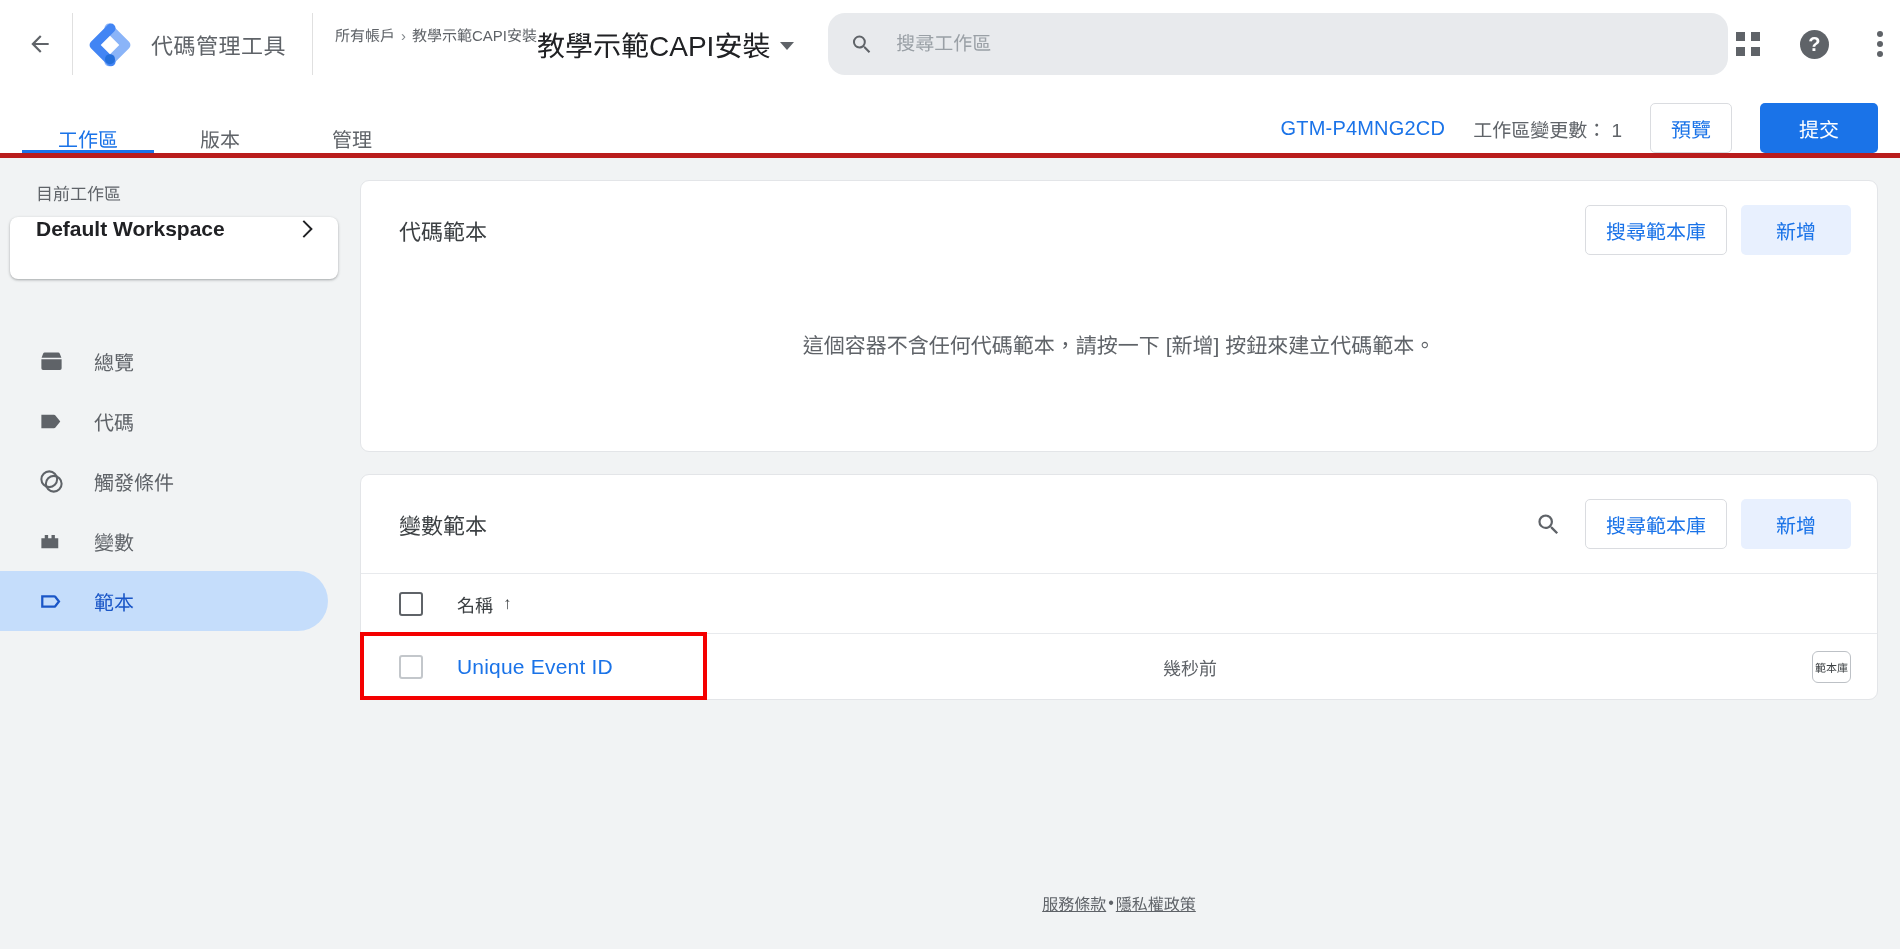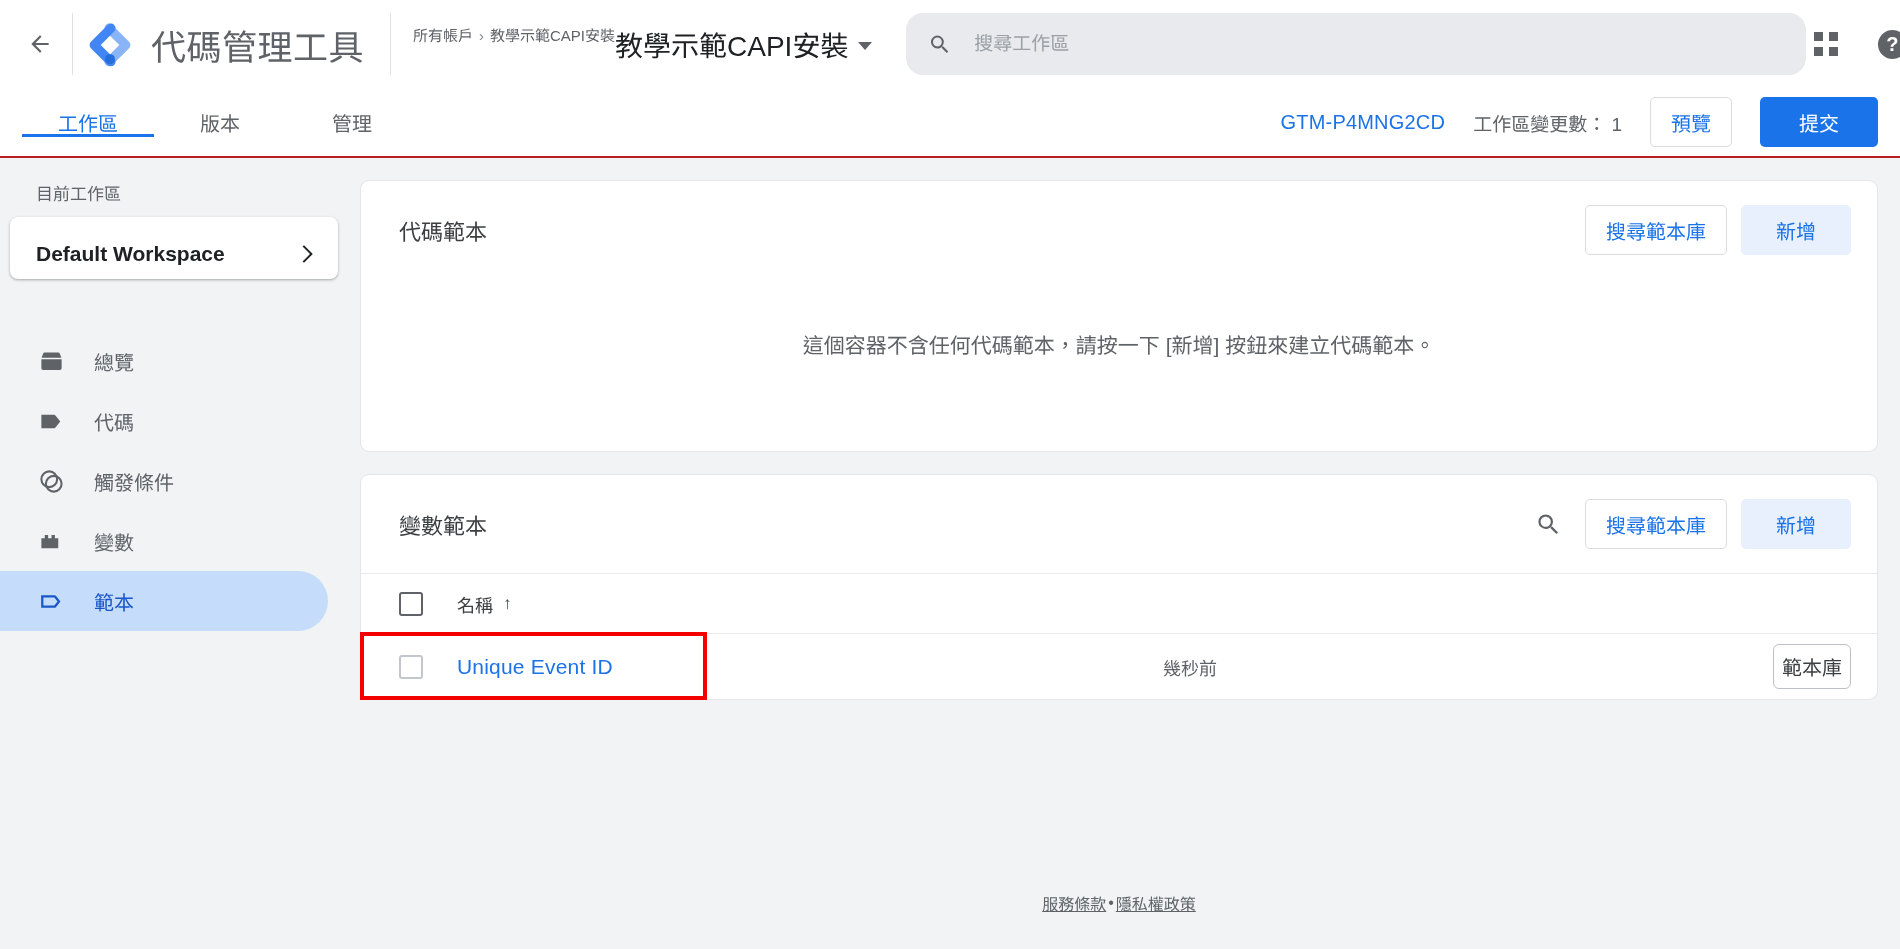--- a/index.html
+++ b/index.html
@@ -35,21 +35,21 @@
     flex: 0 0 auto;
   }
   .brand {
     display: flex; align-items: center;
     gap: 18px;
     flex: 0 0 auto;
     cursor: pointer;
   }
   .gtm-logo { width: 46px; height: 46px; flex: 0 0 auto; }
   .brand-name {
-    font-size: 35px;
+    font-size: 22px;
     color: #5f6368;
     letter-spacing: .5px;
     white-space: nowrap;
   }
   .brand-div {
     width: 1px; height: 62px;
     background: #e0e0e0;
     margin: 0 22px 0 26px;
     flex: 0 0 auto;
   }
@@ -120,22 +120,22 @@
     font-size: 20px; font-weight: bold; line-height: 1;
   }
   .dots3 { display: flex; flex-direction: column; gap: 4px; align-items: center; }
   .dots3 i { width: 6px; height: 6px; border-radius: 50%; background: #5f6368; display: block; }
 
   
   .tabsbar {
     height: 70px;
     background: #fff;
     display: flex;
-    align-items: center;
-    border-bottom: 2px solid #b91c1c;
+    align-items: flex-end;
+    border-bottom: 5px solid #b91c1c;
     padding-right: 22px;
   }
   .tabs { display: flex; align-items: stretch; padding-left: 22px; }
   .tab {
     position: relative;
     min-width: 132px;
     display: flex; align-items: center; justify-content: center;
     font-size: 20px;
     color: #5f6368;
     cursor: pointer;
@@ -190,22 +190,22 @@
     color: #5f6368;
     padding-left: 36px;
     margin-bottom: 12px;
   }
   .ws-card {
     margin: 0 22px 0 10px;
     height: 62px;
     background: #fff;
     border-radius: 8px;
     box-shadow: 0 1px 3px rgba(60,64,67,.3), 0 1px 2px rgba(60,64,67,.15);
-    display: flex; align-items: center;
-    padding: 12px 20px 0 26px;
+    display: flex; align-items: flex-start;
+    padding: 0 20px 0 26px;
     cursor: pointer;
   }
   .ws-name { font-size: 21px; color: #202124; font-weight: bold; }
   .ws-chev { margin-left: auto; color: #202124; display: flex; }
   .nav { margin-top: 52px; }
   .nav-item {
     display: flex; align-items: center;
     height: 60px;
     padding-left: 36px;
     gap: 28px;
@@ -274,22 +274,22 @@
   .cb.light { border-color: #c3c7cb; }
   .col-name { flex: 0 0 740px; padding-left: 34px; display: flex; align-items: center; gap: 10px; }
   .col-name .h { font-size: 18px; color: #3c4043; }
   .sort-arrow { font-size: 17px; color: #3c4043; }
   .row-link { font-size: 21px; color: #1a73e8; cursor: pointer; letter-spacing: .2px; }
   .col-mod { flex: 1; font-size: 18px; color: #5f6368; }
   .col-mod.h { color: #5f6368; }
   .chip {
     border: 1px solid #bdc1c6;
     border-radius: 6px;
-    padding: 7px 8px;
-    font-size: 20px;
+    padding: 7px 2px;
+    font-size: 11px;
     color: #3c4043;
     cursor: pointer;
     white-space: nowrap;
   }
   .hl-box {
     position: absolute;
     left: -1px;
     top: -2px;
     width: 347px;
     height: 68px;

